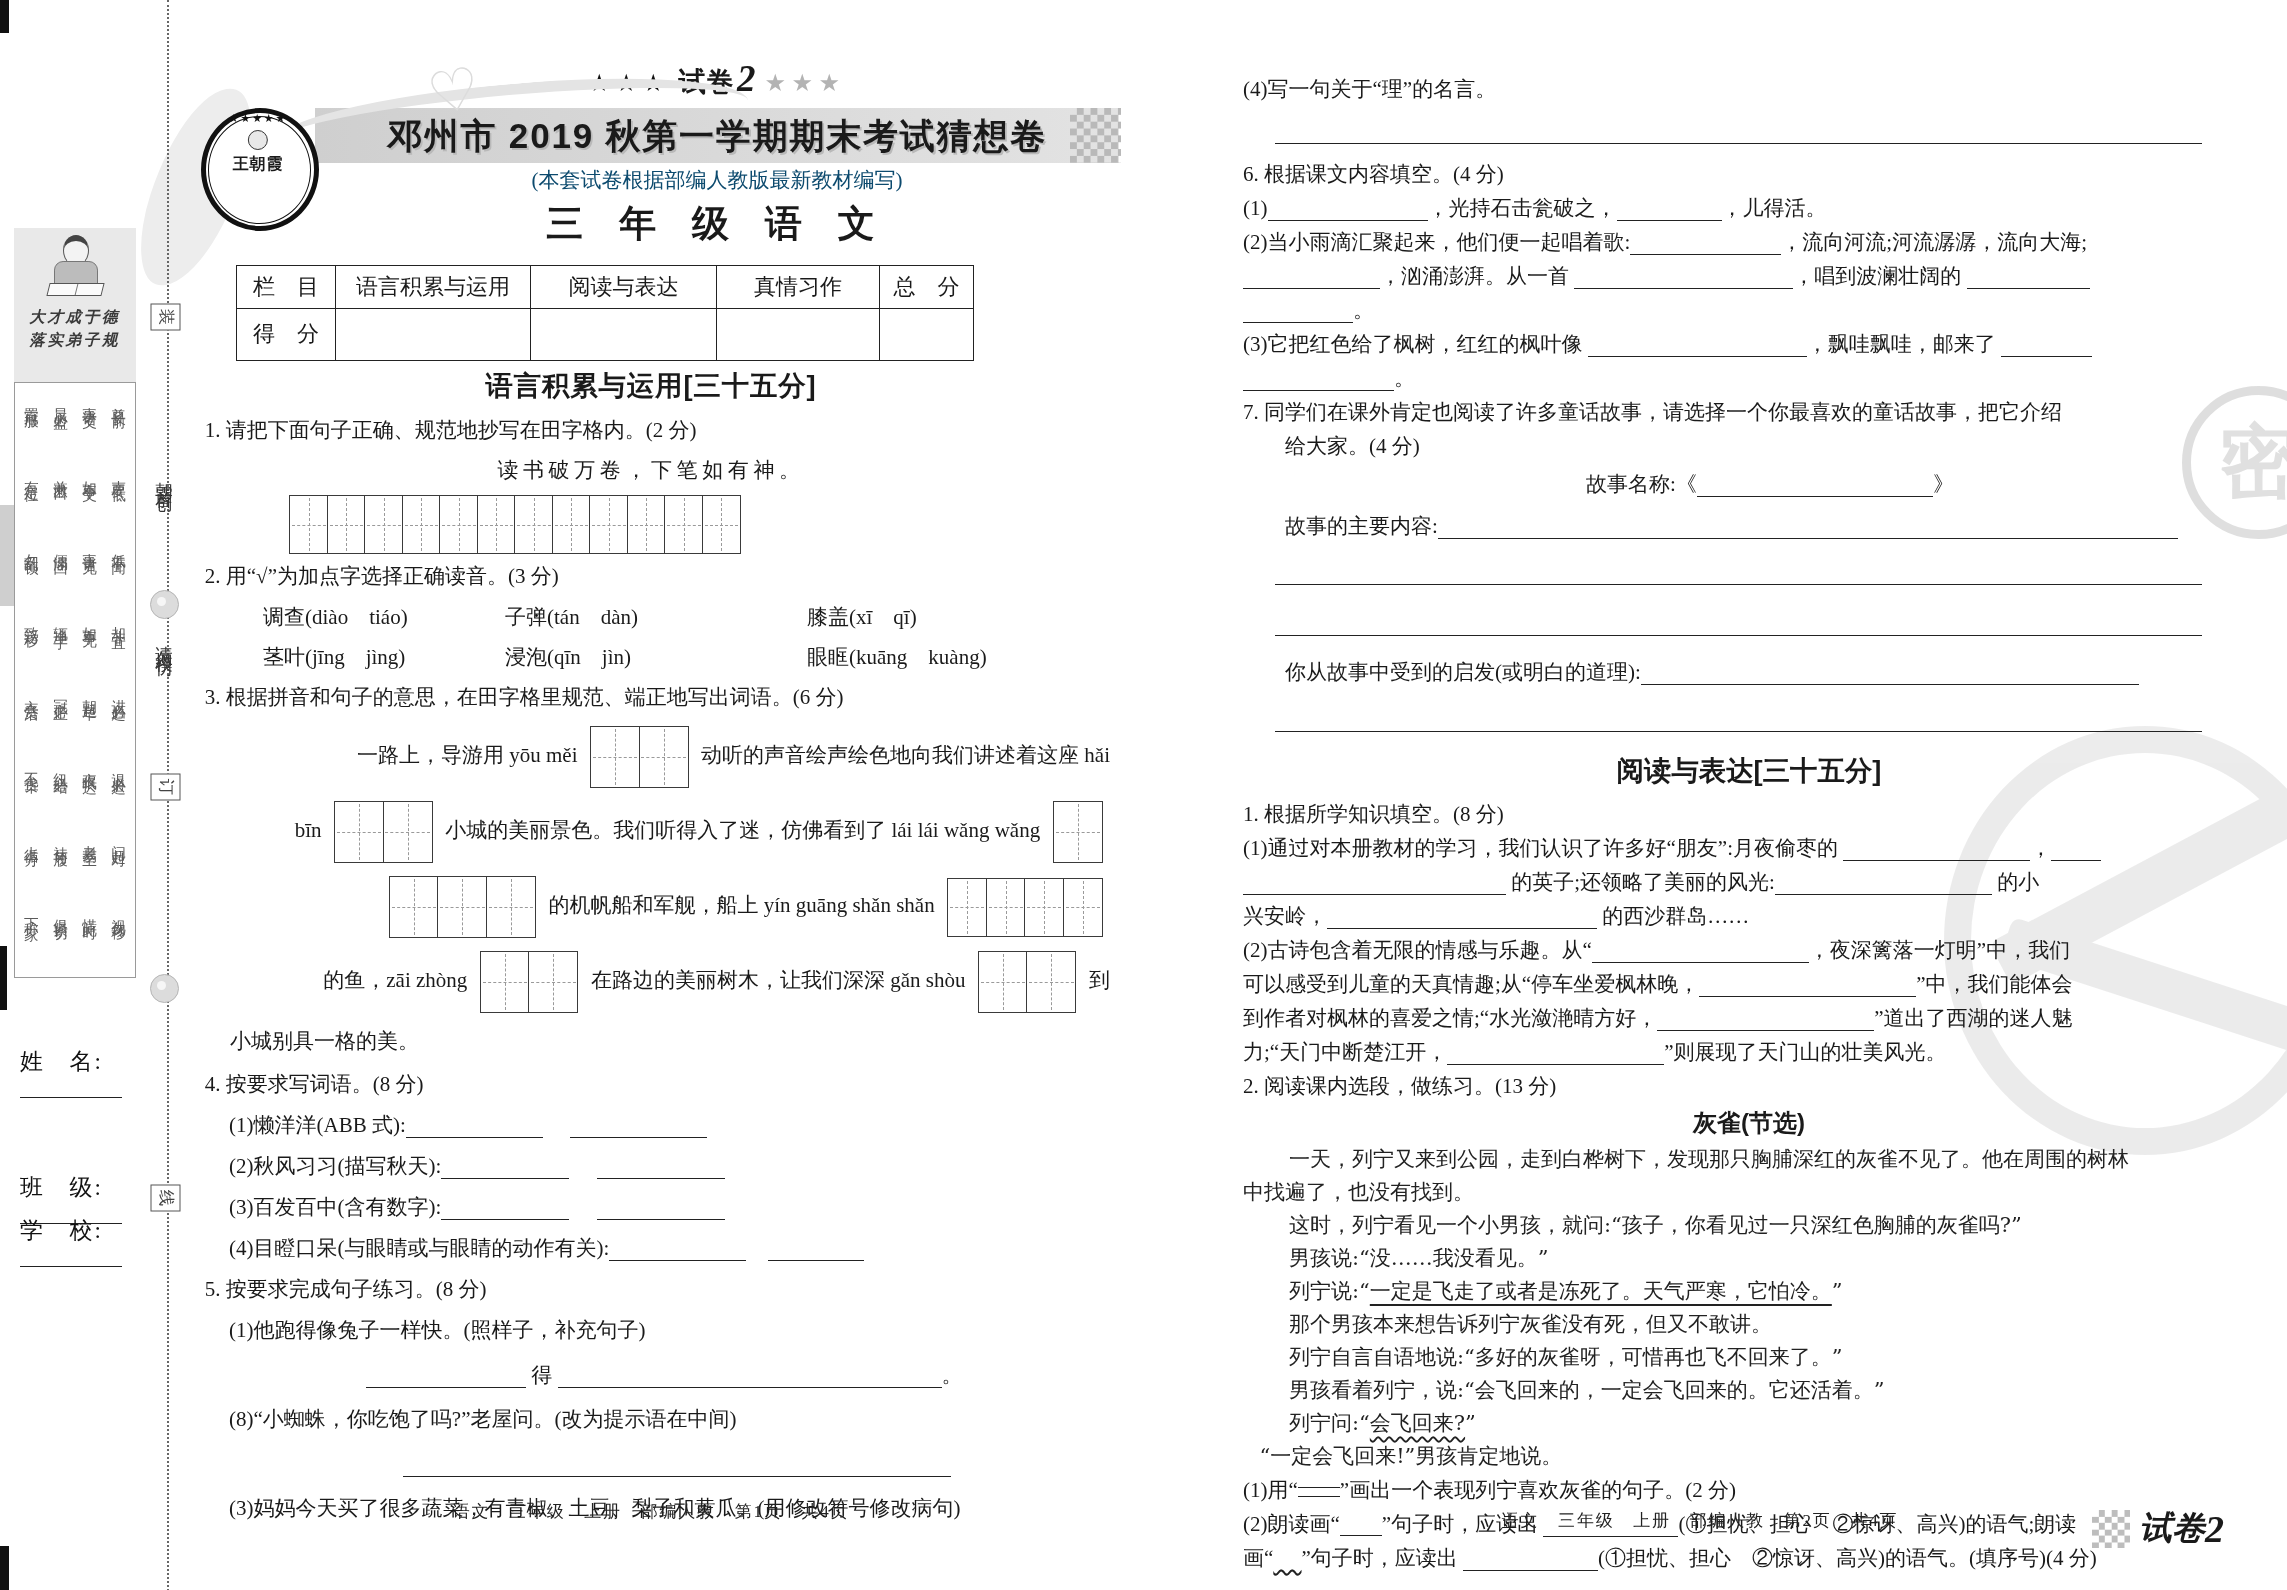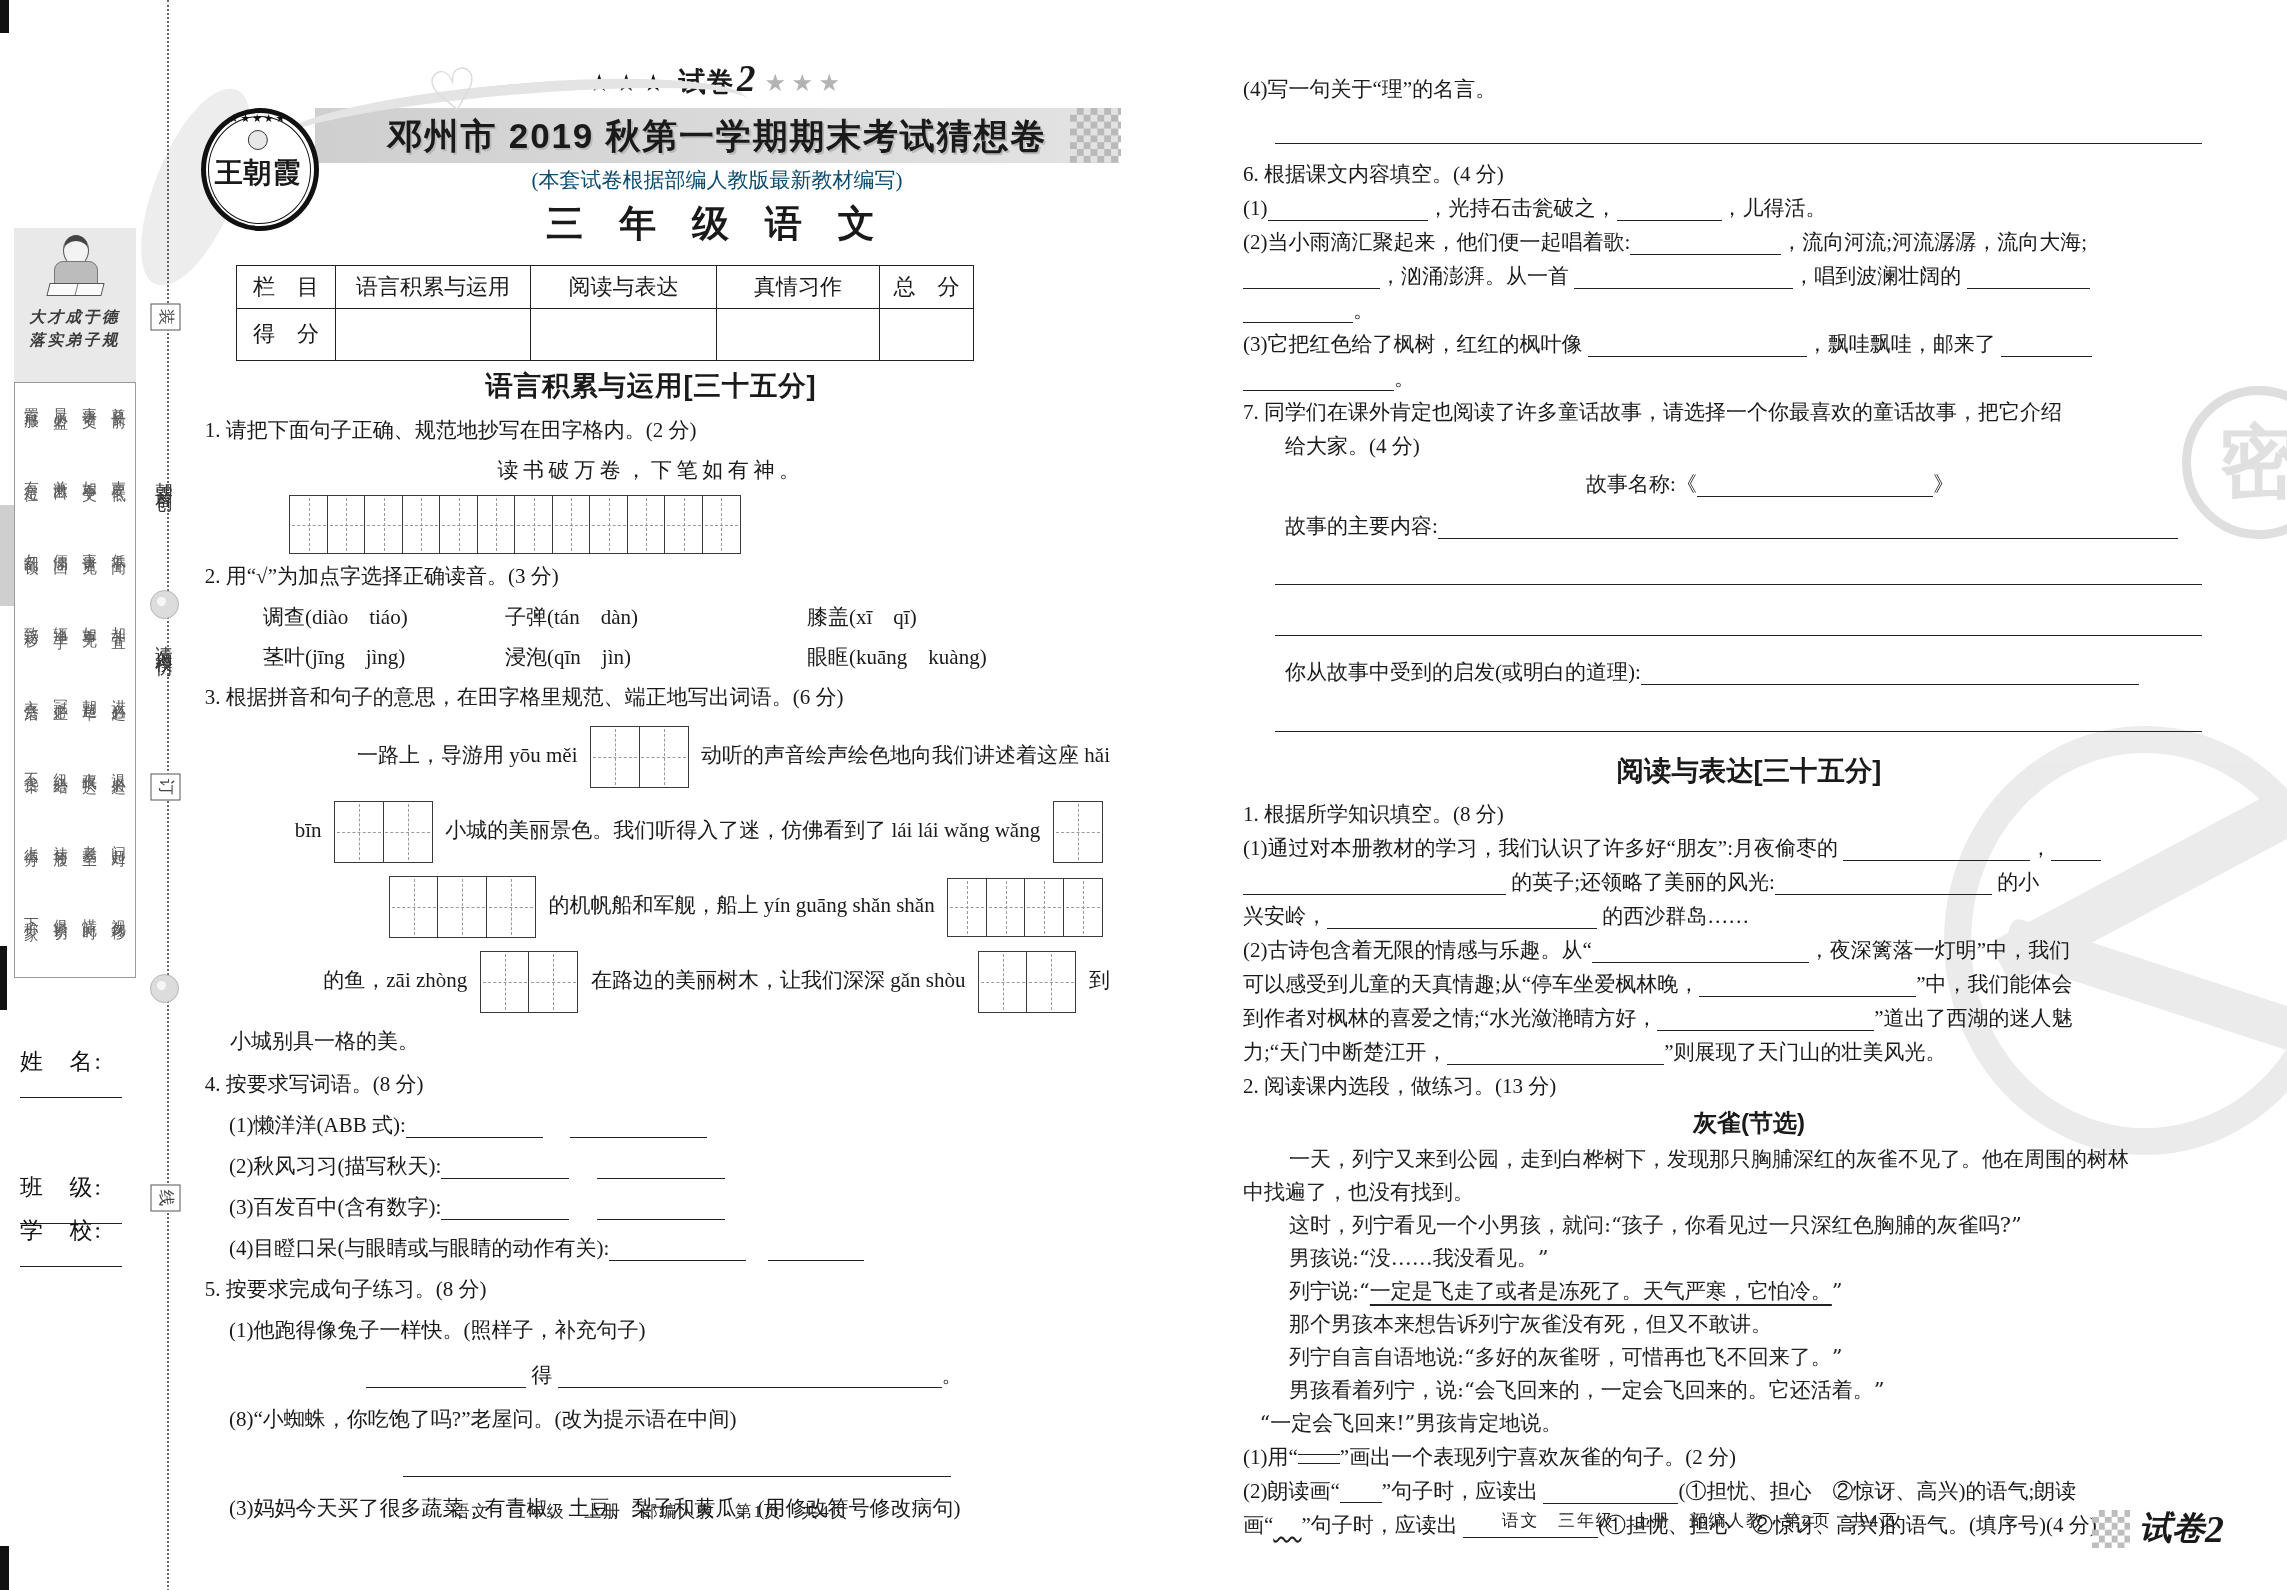--- a/index.html
+++ b/index.html
@@ -84,21 +84,21 @@
          letter-spacing:12.8px;font-family:"Liberation Sans","DejaVu Sans",sans-serif;font-weight:bold;}
 
   
   .emblem{position:absolute;left:197px;top:101px;width:122px;height:130px;z-index:3;}
   .emblem-ring{position:absolute;left:3.7px;top:7.3px;width:108px;height:113px;border:5.5px solid #111;border-radius:50%;background:#fff;}
   .emblem-ring::after{content:"";position:absolute;inset:2.7px;border:1.8px solid #111;border-radius:50%;}
   .emblem-stars{position:absolute;top:11px;width:100%;text-align:center;font-size:11px;color:#111;
                 font-family:"DejaVu Sans",sans-serif;letter-spacing:1.8px;}
   .emblem-face{position:absolute;top:29px;left:50%;transform:translateX(-50%);width:18.3px;height:18.3px;
                border-radius:50%;border:1.8px solid #333;background:#e8e8e8;}
-  .emblem-name{position:absolute;top:53px;width:100%;text-align:center;font-size:28px;font-weight:bold;letter-spacing:0.9px;}
+  .emblem-name{position:absolute;top:53px;width:100%;text-align:center;font-size:16px;font-weight:bold;letter-spacing:0.9px;}
   .heart{position:absolute;left:428px;top:57px;font-size:58px;color:#dcdcdc;transform:rotate(-10deg);
          font-family:"DejaVu Sans",sans-serif;z-index:1;}
   .swish{position:absolute;left:274px;top:84px;width:475px;height:64px;border-radius:50%;
          border-top:11px solid #e4e4e4;transform:rotate(-5deg);z-index:1;}
   .feather{position:absolute;left:155px;top:82px;width:82px;height:210px;background:#ededed;
            border-radius:60% 40% 60% 40%;transform:rotate(18deg);z-index:0;}
 
   
   .score-table{border-collapse:collapse;margin:16.4px 0 0 44px;}
   .score-table td{border:1.8px solid #222;font-size:22px;text-align:center;padding:0 5.5px;}
@@ -396,20 +396,21 @@
 
     <div class="passage">
       <div class="rline"><span class="gap" style="width: 46px;"></span><span>一天，列宁又来到公园，走到白桦树下，发现那只胸脯深红的灰雀不见了。他在周围的树林</span></div>
       <div class="rline"><span>中找遍了，也没有找到。</span></div>
       <div class="rline"><span class="gap" style="width: 46px;"></span><span>这时，列宁看见一个小男孩，就问:“孩子，你看见过一只深红色胸脯的灰雀吗?”</span></div>
       <div class="rline"><span class="gap" style="width: 46px;"></span><span>男孩说:“没……我没看见。”</span></div>
       <div class="rline"><span class="gap" style="width: 46px;"></span><span>列宁说:“</span><span class="ul-solid">一定是飞走了或者是冻死了。天气严寒，它怕冷。</span><span>”</span></div>
       <div class="rline"><span class="gap" style="width: 46px;"></span><span>那个男孩本来想告诉列宁灰雀没有死，但又不敢讲。</span></div>
       <div class="rline"><span class="gap" style="width: 46px;"></span><span>列宁自言自语地说:“多好的灰雀呀，可惜再也飞不回来了。”</span></div>
       <div class="rline"><span class="gap" style="width: 46px;"></span><span>男孩看着列宁，说:“会飞回来的，一定会飞回来的。它还活着。”</span></div>
+      <div class="rline"><span class="gap" style="width: 46px;"></span><span>列宁问:“</span><span class="ul-wavy">会飞回来?</span><span>”</span></div>
       <div class="rline"><span class="gap" style="width: 16.4px;"></span><span>“一定会飞回来!”男孩肯定地说。</span></div>
     </div>
 
     <div class="rline"><span>(1)用“</span><span class="mark-double"></span><span>”画出一个表现列宁喜欢灰雀的句子。(2 分)</span></div>
     <div class="rline"><span>(2)朗读画“</span><span class="mark-single"></span><span>”句子时，应读出 </span><span class="blank" style="width: 135px;"></span><span>(①担忧、担心　②惊讶、高兴)的语气;朗读</span></div>
     <div class="rline"><span>画“</span><span class="mark-wavy">&nbsp;&nbsp;&nbsp;&nbsp;</span><span>”句子时，应读出 </span><span class="blank" style="width: 135px;"></span><span>(①担忧、担心　②惊讶、高兴)的语气。(填序号)(4 分)</span></div>
   </div>
 
   <div class="seal">
     <span>密</span>

